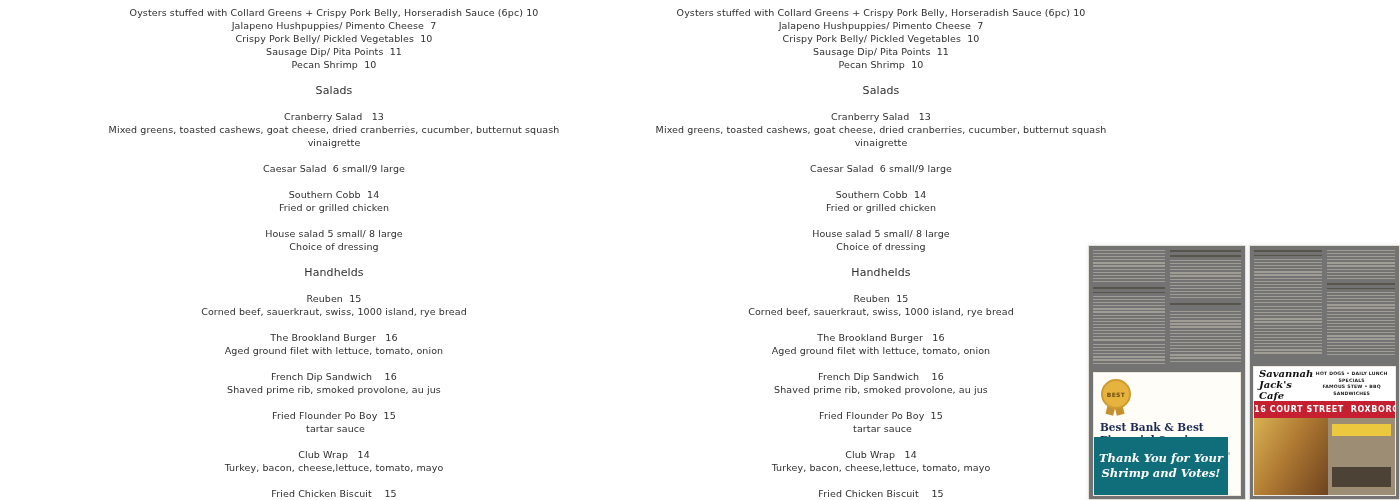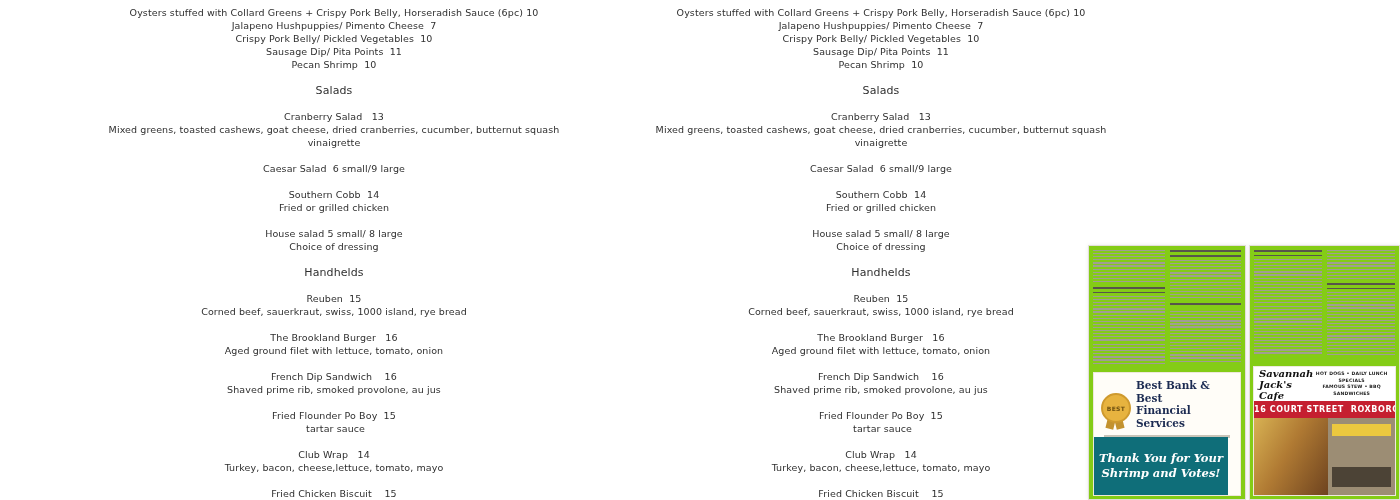--- a/index.html
+++ b/index.html
@@ -11,34 +11,34 @@
   .menu-col{
     position:absolute;top:6px;width:540px;white-space:pre;color:#2f2f2f;
     font:9.5px/13px "DejaVu Sans",sans-serif;letter-spacing:.1px;text-align:center;
   }
   #menu-col-1{left:64px;}
   #menu-col-2{left:611px;}
   .mline{height:13px;}
   .mline.heading{font-weight:normal;font-size:11px;}
   
   .scan{
-    position:absolute;background:#84cc16;border:1px solid #e3e0d8;box-sizing:border-box;
+    position:absolute;background:#737373;border:1px solid #e3e0d8;box-sizing:border-box;
     box-shadow:0 0 4px rgba(0,0,0,.08);
   }
   #scan-left{left:1088px;top:245px;width:158px;height:255px;}
   #scan-right{left:1249px;top:245px;width:151px;height:255px;}
   .news-area{display:flex;gap:5px;padding:4px;box-sizing:border-box;}
   #scan-left .news-area{height:124px;}
   #scan-right .news-area{height:118px;}
   .news-col{flex:1;display:flex;flex-direction:column;gap:3px;}
   .np-para{background:repeating-linear-gradient(to bottom,#a09d94 0,#a09d94 1.2px,transparent 1.2px,transparent 3.1px);}
   .np-head{background:repeating-linear-gradient(to bottom,#57544c 0,#57544c 2px,transparent 2px,transparent 4.5px);}
   
   .bank-ad{position:absolute;left:4px;right:4px;top:126px;bottom:3px;background:#fffdf8;border:1px solid #eee8da;overflow:hidden;}
-  .bank-top{display:flex;align-items:flex-end;gap:6px;padding:6px 5px 2px 6px;}
+  .bank-top{display:flex;align-items:flex-start;gap:6px;padding:6px 5px 2px 6px;flex-direction:column;}
   .badge{position:relative;width:30px;height:36px;flex:0 0 auto;}
   .badge-tail-l,.badge-tail-r{position:absolute;bottom:0;width:8px;height:14px;background:#c3922f;}
   .badge-tail-l{left:7px;transform:rotate(14deg);}
   .badge-tail-r{right:7px;transform:rotate(-14deg);}
   .badge-circle{
     position:absolute;top:0;left:1px;width:26px;height:26px;border-radius:50%;
     background:#e7b33f;border:2px solid #cf9a2e;display:flex;align-items:center;justify-content:center;
     font-size:6px;font-weight:bold;color:#6d4f10;letter-spacing:.3px;
   }
   .bank-titles{font-family:"DejaVu Serif",serif;font-weight:bold;color:#1c2b52;font-size:10.5px;line-height:12.5px;}

